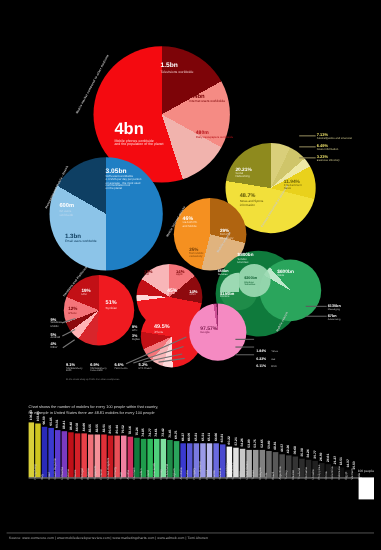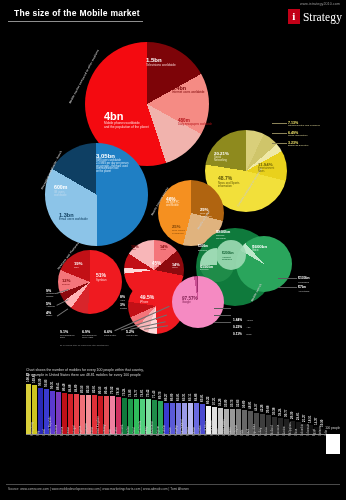--- a/index.html
+++ b/index.html
@@ -60,29 +60,20 @@
 
   
   .foot-rule{position:absolute;left:6px;top:484px;width:334px;height:1px;background:#4a4a4a;}
   .foot{position:absolute;left:8px;top:487px;font-size:3.1px;color:#b4b4b4;letter-spacing:.08px;}
 </style>
 </head>
 <body>
 
 <div id="stage">
 
-  <div class="hdr">
-    <div class="hdr-title">The size of the Mobile market</div>
-    <div class="hdr-rule"></div>
-    <div class="hdr-url">www.istrategy2010.com</div>
-    <div class="hdr-logo">
-      <div class="mark">i</div>
-      <div class="word">Strategy</div>
-    </div>
-  </div>
 
   <div>
 
     <div class="pie" style="left:85px;top:42px;width:124px;height:124px;
          background:conic-gradient(from 0deg,
            #7d0408 0deg 61deg,
            #f58b84 61deg 119deg,
            #f1b3ad 119deg 162deg,
            #f40a10 162deg 360deg);"></div>
     <div class="cap" style="left:70px;top:102px;transform:rotate(-62deg);">Mobile market compared to other mediums</div>
@@ -93,21 +84,21 @@
     </div>
     <div class="lbl" style="left:172px;top:85px;">
       <span class="v" style="font-size:5.4px;color:#7a0407;">1.4bn</span>
       <span class="d" style="font-size:3px;color:#7a0407;">Internet users worldwide</span>
     </div>
     <div class="lbl" style="left:178px;top:118px;">
       <span class="v" style="font-size:4.6px;color:#b41118;">480m</span>
       <span class="d" style="font-size:2.7px;color:#b41118;white-space:pre-line;">Daily newspapers worldwide</span>
     </div>
     <div class="lbl" style="left:104px;top:110px;">
-      <span class="v" style="font-size:11px;color:#fff;">4bn</span>
+      <span class="v" style="font-size:15px;color:#fff;">4bn</span>
       <span class="d" style="font-size:3.2px;color:#ffd9d9;white-space:pre-line;">Mobile phones worldwide
 and the population of the planet</span>
     </div>
 
     <div class="pie" style="left:45px;top:143px;width:103px;height:103px;
          background:conic-gradient(from 0deg,
            #1f7fc4 0deg 180deg,
            #8cc4e8 180deg 300deg,
            #0e3f63 300deg 360deg);"></div>
     <div class="cap" style="left:42px;top:188px;transform:rotate(-63deg);">Messaging and Mobile - Reach</div>

